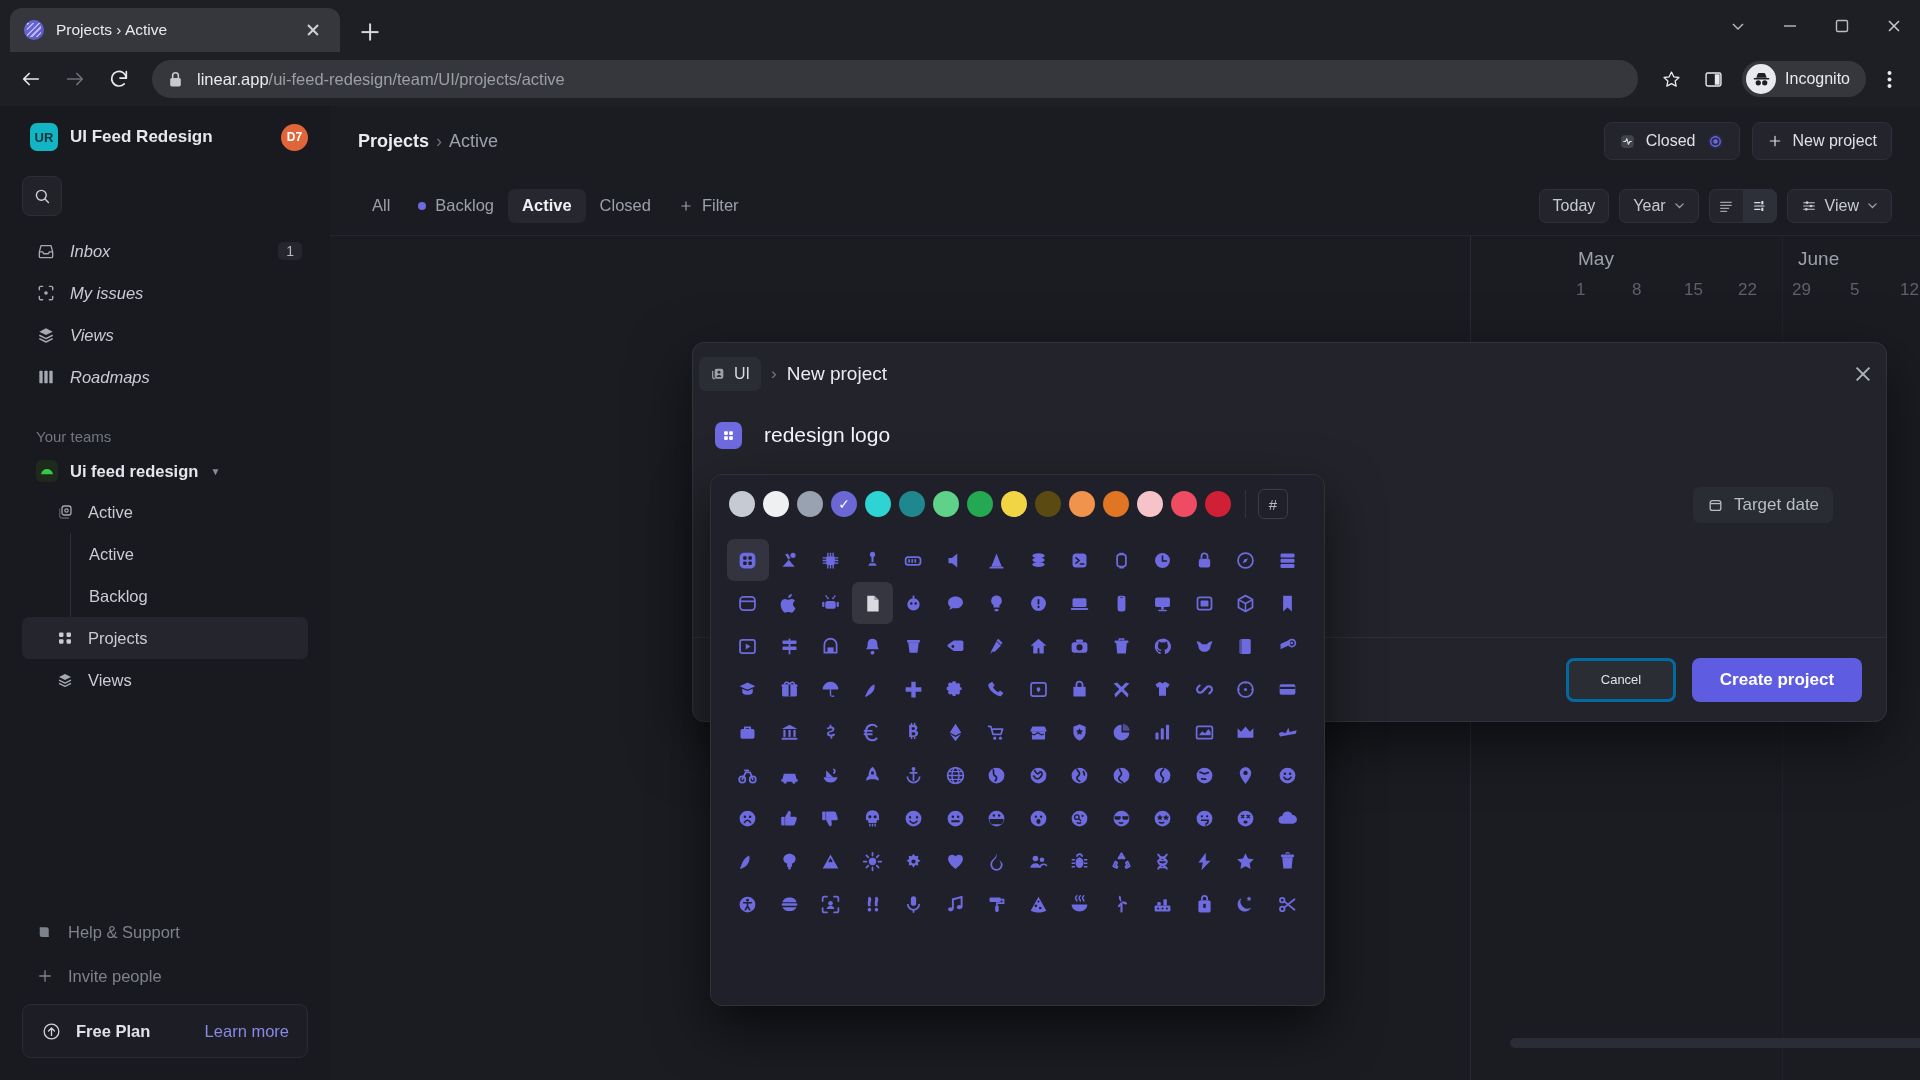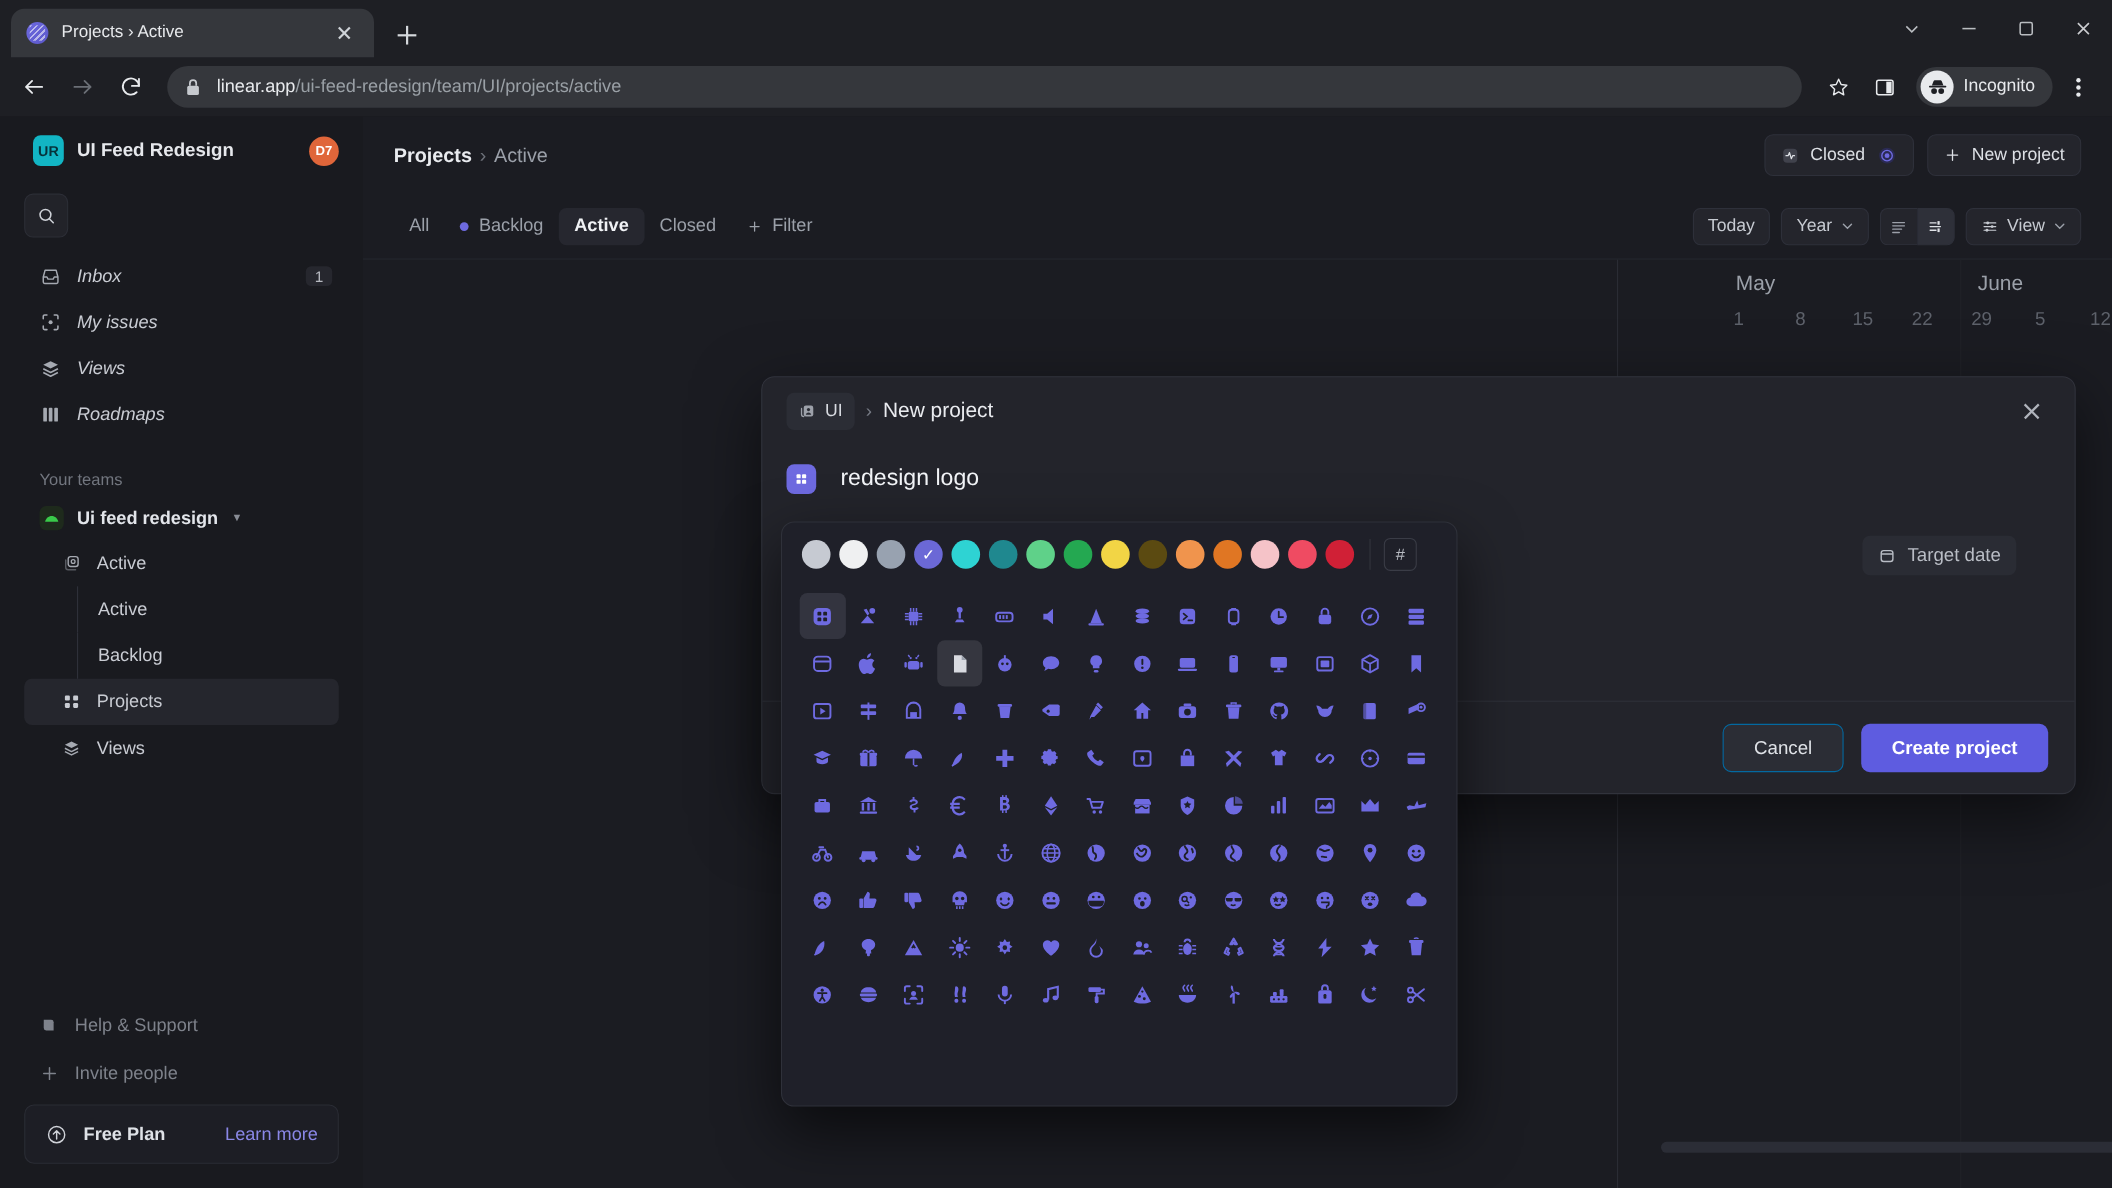--- a/index.html
+++ b/index.html
@@ -124,36 +124,36 @@
   #tl-divider { position:absolute; left:1140px; top:0; bottom:0; width:1px; background:#2a2c34; }
   #tl-scroll { position:absolute; left:1180px; bottom:32px; width:640px; height:10px; background:#2b2d36; border-radius:5px; }
 
   
   #modal-overlay { position:absolute; inset:0; }
   #modal {
     position:absolute; left:362px; top:236px; width:1195px; height:380px;
     background:#23242b; border:1px solid #31333c; border-radius:12px;
     box-shadow: 0 20px 60px rgba(0,0,0,.55);
   }
-  #modal-top { height:62px; display:flex; align-items:center; padding:0 22px; }
+  #modal-top { height:62px; display:flex; align-items:center; padding:0 6px; }
   #ui-chip { height:34px; background:#2b2d35; border-radius:7px; display:flex; align-items:center; gap:8px; padding:0 11px; }
   #ui-chip span { color:#d7dae0; font-size:16px; }
   #modal-crumb-sep { color:#767a84; margin:0 10px; font-size:17px; }
   #modal-crumb-title { color:#e9ebef; font-size:19px; }
   #modal-close { margin-left:auto; width:34px; height:34px; position:relative; border-radius:7px; }
   #modal-close::before, #modal-close::after { content:""; position:absolute; left:8px; top:16px; width:18px; height:1.8px; background:#b0b4bc; }
   #modal-close::before { transform:rotate(45deg); }
   #modal-close::after { transform:rotate(-45deg); }
   #modal-title-row { height:60px; display:flex; align-items:center; padding:0 22px; gap:22px; }
   #proj-icon { width:27px; height:27px; border-radius:7px; background:#6e6ae0; display:flex; align-items:center; justify-content:center; flex:none;}
   #proj-title { color:#f2f4f7; font-size:21px; }
   #modal-props { padding:22px 22px 0 1000px; }
   #target-date { height:36px; background:#2a2c34; border-radius:7px; display:inline-flex; align-items:center; gap:10px; padding:0 14px; color:#b9bdc5; font-size:17px; }
   #modal-footer { position:absolute; left:0; right:0; bottom:0; height:84px; border-top:1px solid #2e3039; display:flex; align-items:center; justify-content:flex-end; gap:16px; padding:0 24px; }
-  #cancel-btn { height:44px; min-width:110px; background:#2b2d35; border:1px solid #0369a1; border-radius:8px; color:#dfe2e7; font-size:17px; display:flex; align-items:center; justify-content:center; }
+  #cancel-btn { height:44px; min-width:110px; background:#2b2d35; border:3px solid #0369a1; border-radius:8px; color:#dfe2e7; font-size:13px; display:flex; align-items:center; justify-content:center; }
   #create-btn { height:44px; min-width:170px; background:#5e5ce0; border-radius:8px; color:#fff; font-size:17px; font-weight:600; display:flex; align-items:center; justify-content:center; }
 
   
   #picker {
     position:absolute; left:380px; top:368px; width:615px; height:532px;
     background:#1f2029; border:1px solid #2f313a; border-radius:12px;
     box-shadow: 0 22px 54px rgba(0,0,0,.6); overflow:hidden;
   }
   #picker-tabs { height:52px; display:flex; align-items:flex-end; padding:0 22px; border-bottom:1px solid #2b2d36; }
   .ptab { padding:0 8px 11px; margin-right:28px; color:#8d9099; font-size:17px; position:relative; }

